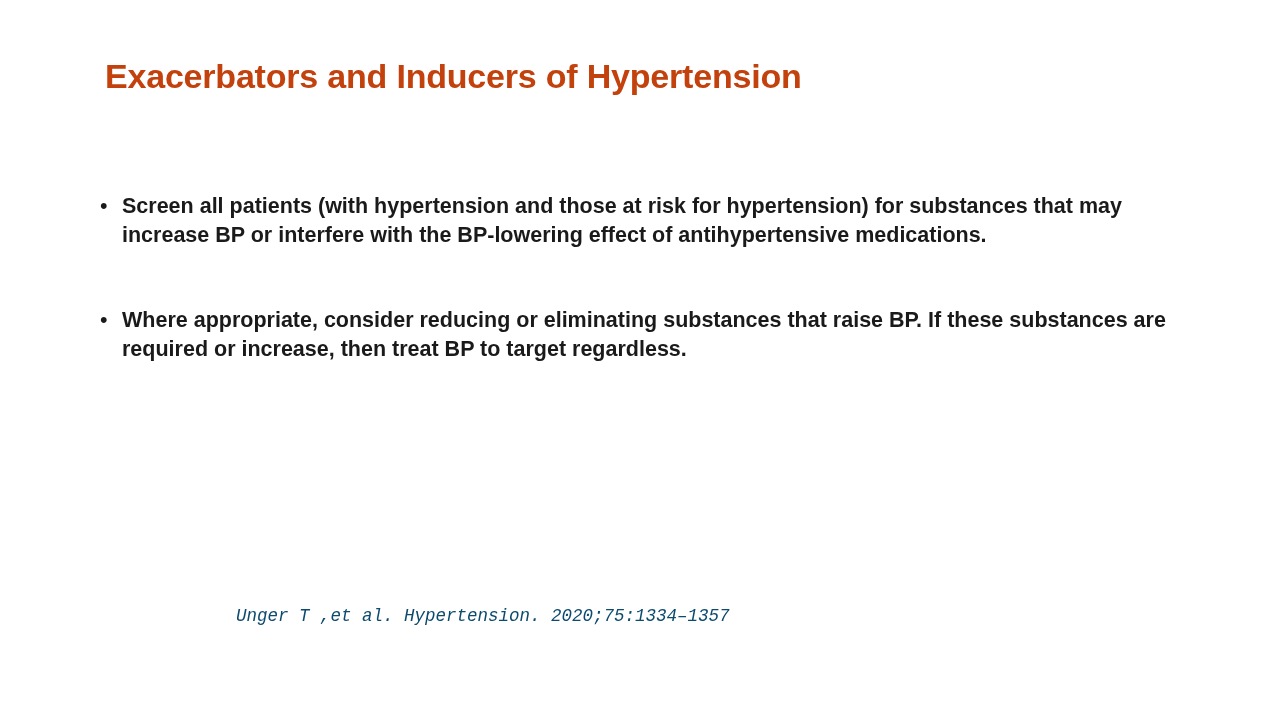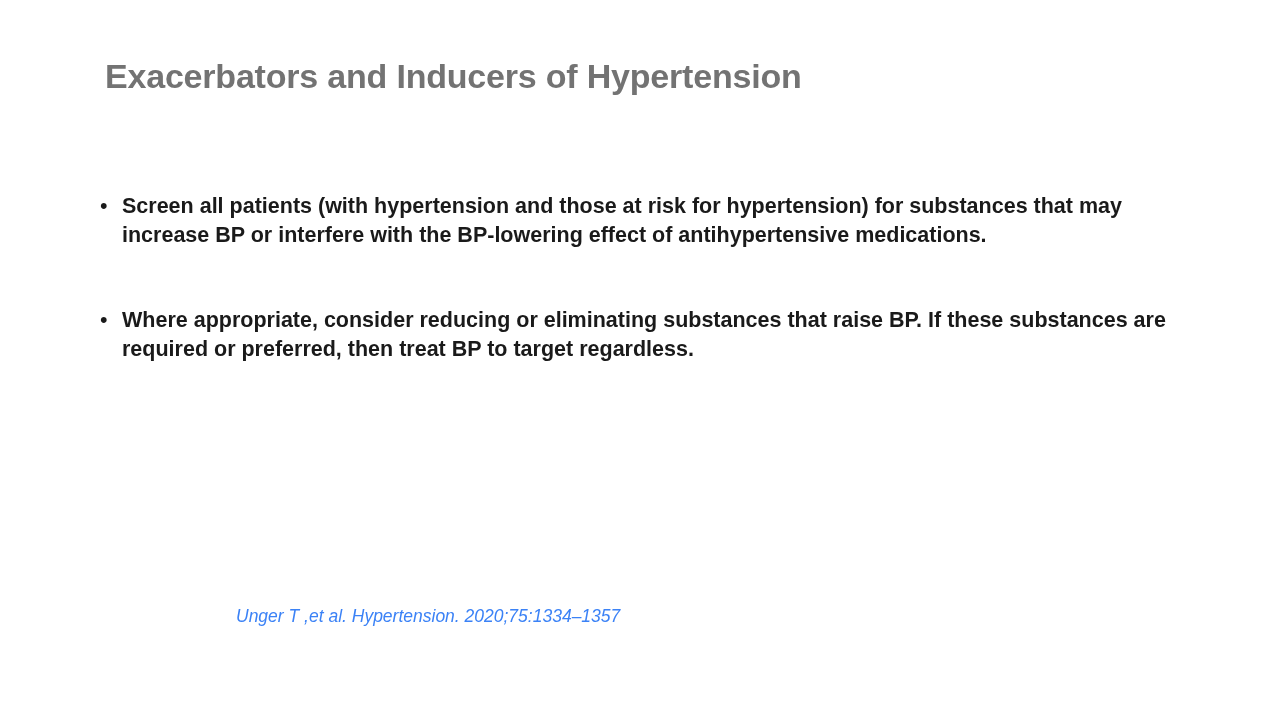--- a/index.html
+++ b/index.html
@@ -29,21 +29,21 @@
     position: absolute;
     left: 105px;
     top: 54px;
     width: 1080px;
     margin: 0;
     font-family: "Liberation Sans", sans-serif;
     font-size: 34px;
     font-weight: bold;
     line-height: 44px;
     letter-spacing: -0.2px;
-    color: #737373;
+    color: #c2410c;
     white-space: nowrap;
   }
 
   
   .body-list {
     position: absolute;
     left: 98px;
     top: 192px;
     width: 1085px;
     margin: 0;
@@ -82,44 +82,44 @@
     display: block;
     font-weight: bold;
   }
 
   
   .citation {
     position: absolute;
     left: 236px;
     top: 604px;
     margin: 0;
-    font-family: Liberation Sans, sans-serif;
+    font-family: Liberation Mono, monospace;
     font-size: 17.5px;
     font-style: italic;
     line-height: 24px;
-    color: #3b82f6;
+    color: #0c4a6e;
     white-space: nowrap;
   }
 </style>
 </head>
 <body>
 
 <div class="slide">
 
   <h1 class="slide-title">Exacerbators and Inducers of Hypertension</h1>
 
   <ul class="body-list">
 
     <li class="bullet-item">
       <span class="bullet-marker">•</span>
       <span class="bullet-text">Screen all patients (with hypertension and those at risk for hypertension) for substances that may increase BP or interfere with the BP-lowering effect of antihypertensive medications.</span>
     </li>
 
     <li class="bullet-item">
       <span class="bullet-marker">•</span>
-      <span class="bullet-text">Where appropriate, consider reducing or eliminating substances that raise BP. If these substances are required or preferred, then treat BP to target regardless.</span>
+      <span class="bullet-text">Where appropriate, consider reducing or eliminating substances that raise BP. If these substances are required or increase, then treat BP to target regardless.</span>
     </li>
 
   </ul>
 
   <p class="citation">Unger T ,et al. Hypertension. 2020;75:1334–1357</p>
 
 </div>
 
 </body></html>

